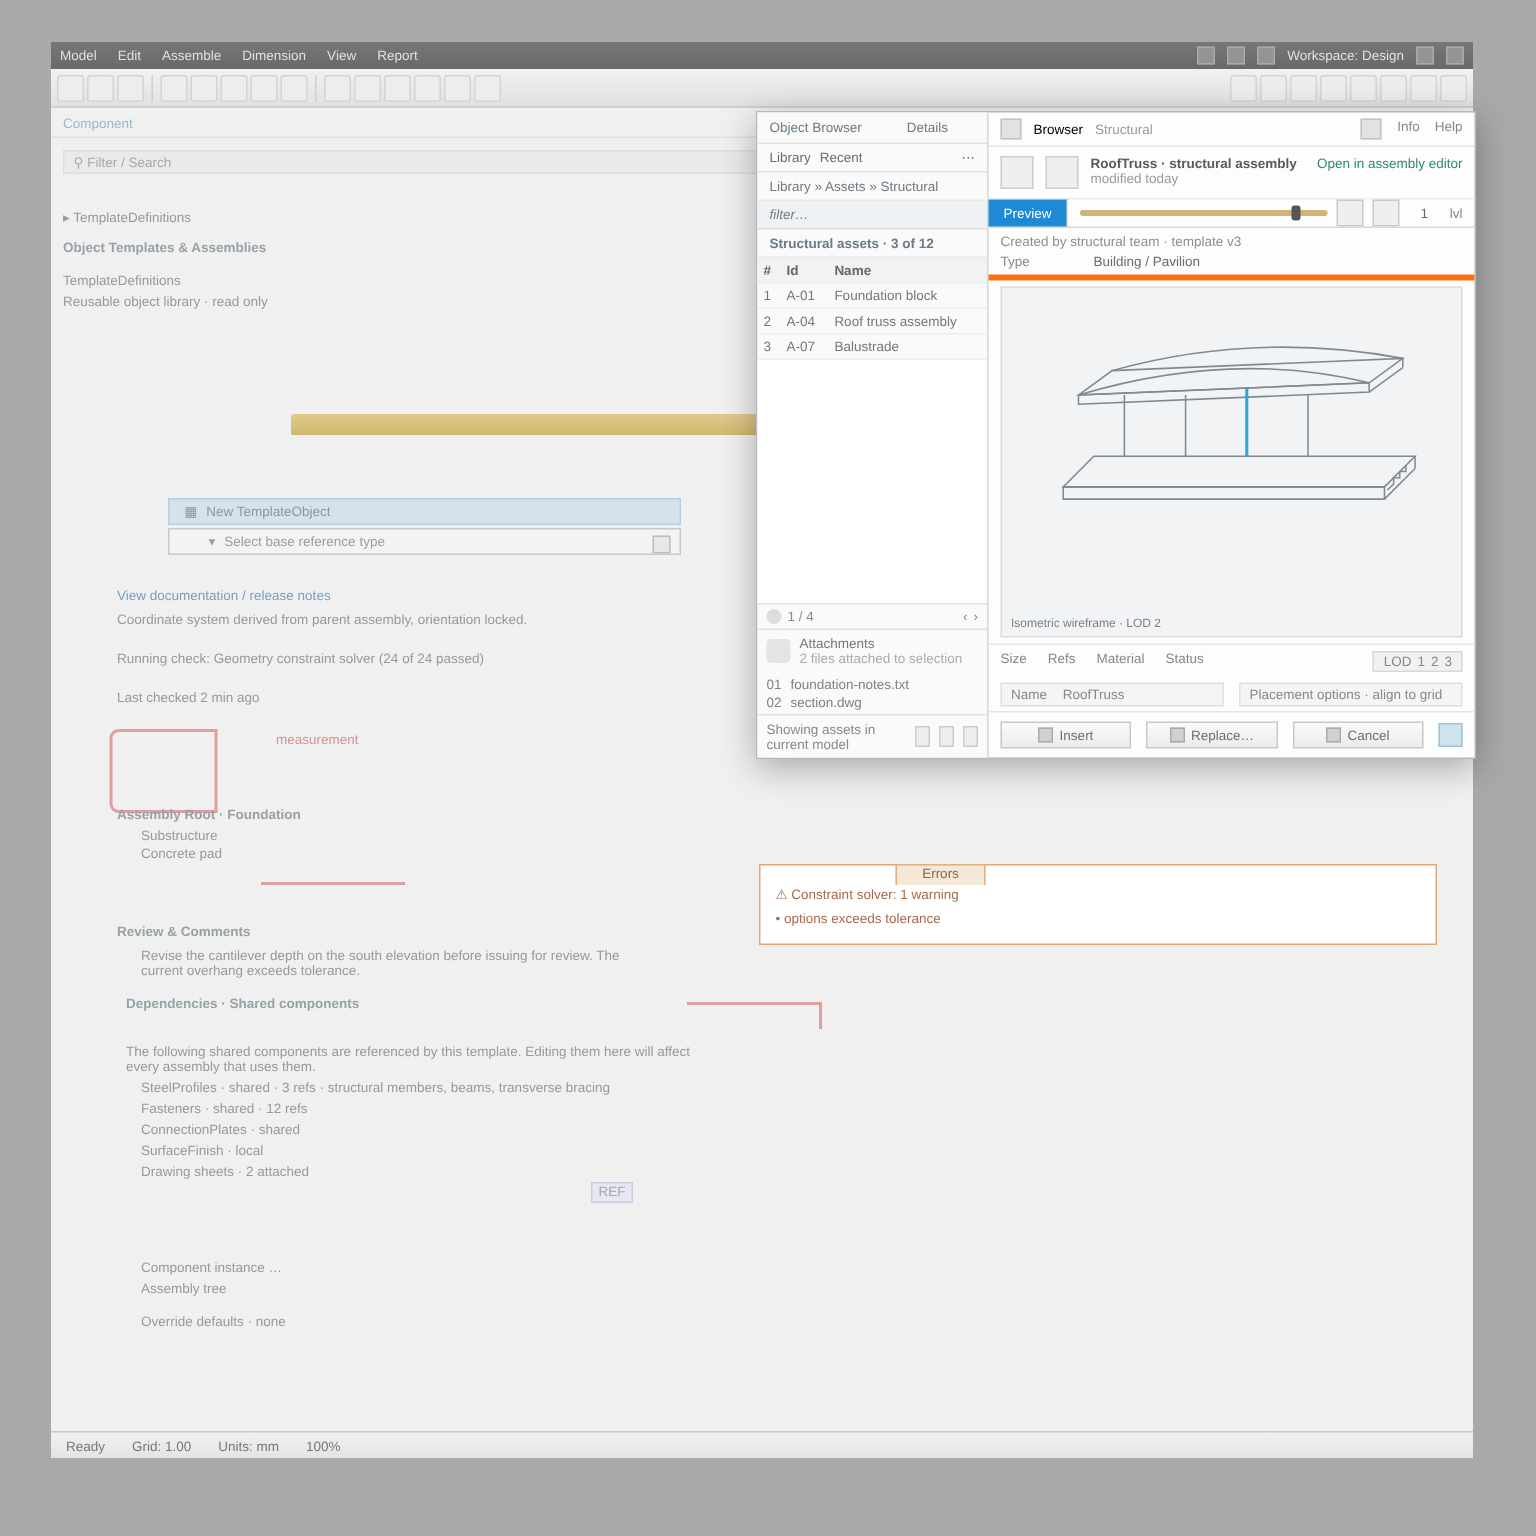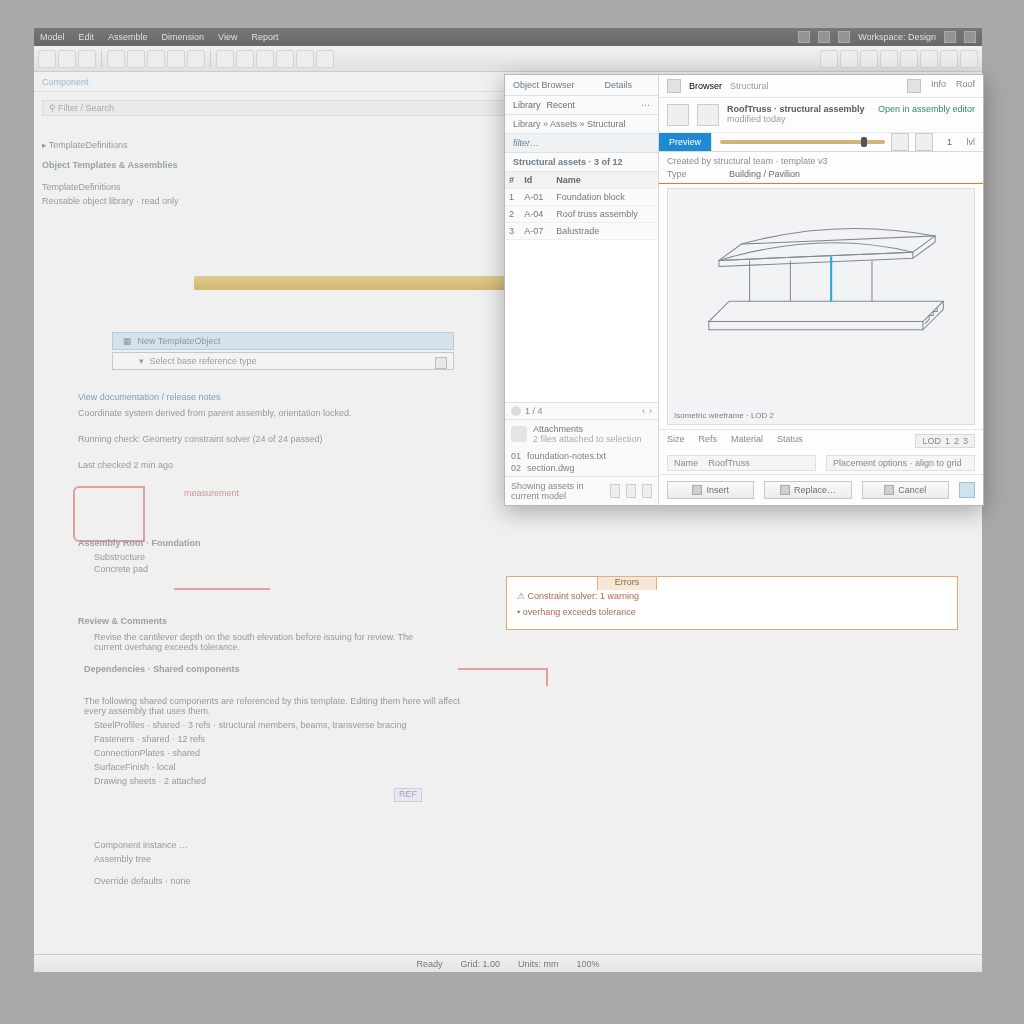--- a/index.html
+++ b/index.html
@@ -58,21 +58,21 @@
   #console .tab { position:absolute; left:90px; top:-1px; width:60px; height:14px;
                   background:#f5e8d8; border:1px solid #e0b080; border-bottom:none;
                   text-align:center; color:#8a6a40; }
   #console .rows { position:absolute; left:10px; top:14px; right:10px; bottom:4px;
                    display:flex; flex-direction:column; gap:6px; }
   #console .rows span { color:#a86a4a; }
 
   
   #status { position:absolute; left:34px; top:954px; width:948px; height:18px;
             background:linear-gradient(#f0f0f0,#e4e4e4); border-top:1px solid #c8c8c8;
-            display:flex; align-items:center; justify-content:center; gap:18px;
+            display:flex; align-items:center; justify-content:flex-start; gap:18px;
             padding:0 10px; color:#777; }
 
   
   #modal { position:absolute; left:504px; top:74px; width:480px; height:432px;
            background:#fdfdfd; border:1px solid #b8b8b8;
            box-shadow:0 6px 22px rgba(0,0,0,.30); display:flex; }
 
   
   #mleft { width:154px; border-right:1px solid #d7d7d7; background:#fafafa;
            display:flex; flex-direction:column; }
@@ -118,21 +118,21 @@
   #mright .tabs2 .tab { padding:4px 10px; color:#78828a; background:#f2f4f6;
                         border-right:1px solid #e0e0e0; }
   #mright .tabs2 .tab.active { background:#1e8ad6; color:#fff; }
   #mright .tabs2 .sliderwrap { flex:1; display:flex; align-items:center; padding:0 8px; gap:6px; }
   #mright .tabs2 .slider { flex:1; height:4px; background:#d0b27a; border-radius:2px; position:relative; }
   #mright .tabs2 .slider::after { content:""; position:absolute; right:18px; top:-3px;
           width:6px;height:10px;background:#555;border-radius:2px; }
   #mright .tabs2 .sbtn { width:18px;height:18px;background:#efefef;border:1px solid #ccc; }
   #mright .tabs2 .val { width:22px; text-align:center; color:#666; }
 
-  #mright .meta { padding:4px 8px; border-bottom:1px solid #f97316; color:#8e8e8e;
+  #mright .meta { padding:4px 8px; border-bottom:4px solid #f97316; color:#8e8e8e;
                   display:flex; flex-direction:column; gap:3px;}
   #mright .meta .row { display:flex; gap:6px; }
   #mright .meta .k { width:56px; color:#8a8a8a; }
   #mright .meta .v { color:#6a6a6a; }
   #mright .meta input { flex:1; border:1px solid #d0d0d0; padding:1px 4px;
                         background:#fff; color:#888; }
 
   
   #preview { flex:1; margin:4px 8px; border:1px solid #dcdcdc; background:#f2f3f4;
              position:relative; overflow:hidden;}
@@ -282,21 +282,21 @@
   <div style="position:absolute;left:60px;top:762px" class="lbl">Assembly tree</div>
   <div style="position:absolute;left:60px;top:784px" class="lbl">Override defaults · none</div>
 </div>
 
 <div class="dimmer"></div>
 
 <div id="console">
   <div class="tab">Errors</div>
   <div class="rows">
     <span>⚠ Constraint solver: 1 warning</span>
-    <span>• overhang exceeds tolerance</span>
+    <span>• options exceeds tolerance</span>
   </div>
 </div>
 
 <div id="modal">
 
   <div id="mleft">
     <div class="title">
       <span>Object Browser</span>
       <span>Details</span>
     </div>
@@ -372,21 +372,21 @@
 
   <div id="mright">
 
     <div class="hdr1">
       <span class="ico"></span>
       <span>Browser</span>
       <span style="color:#9a9a9a">Structural</span>
       <div class="r">
         <span class="ico"></span>
         <span>Info</span>
-        <span>Roof</span>
+        <span>Help</span>
       </div>
     </div>
 
     <div class="obj">
       <div class="thumb"></div>
       <div class="thumb"></div>
       <div>
         <span class="name">RoofTruss · structural assembly</span>
         <span class="sub">modified today</span>
       </div>

